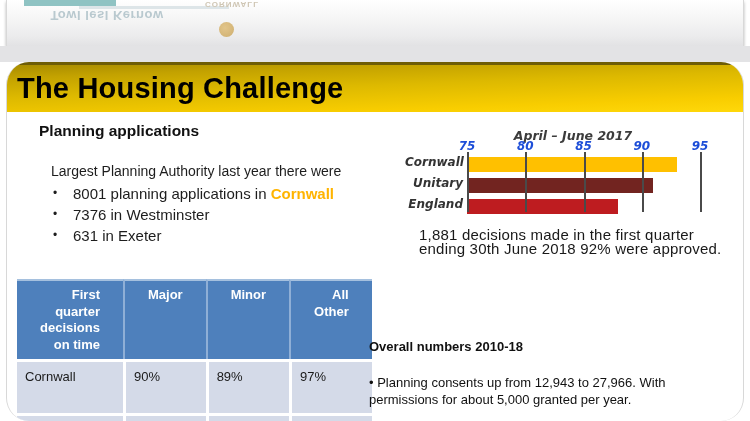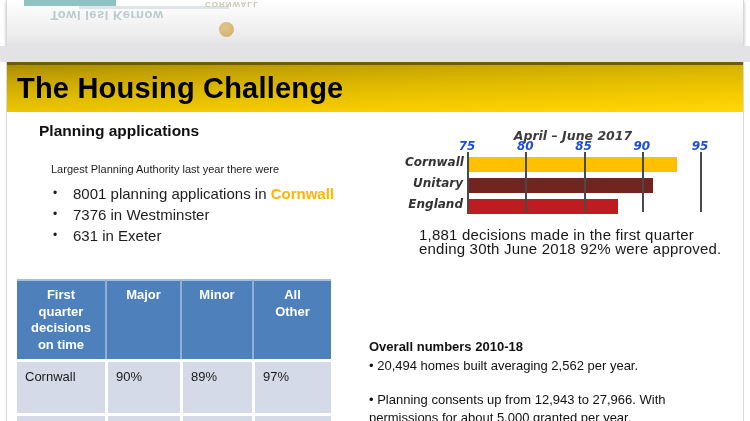--- a/index.html
+++ b/index.html
@@ -19,30 +19,30 @@
   .logo-text { position:absolute; left:190px; top:0px; width:70px; text-align:center;
     font-size:8px; font-weight:bold; color:#cfc6b4; letter-spacing:1px; transform:scaleY(-1); }
   .logo-emblem { position:absolute; left:212px; top:22px; width:15px; height:15px; border-radius:50%;
     background:radial-gradient(circle at 40% 40%, #ddb668, #c49a45); opacity:.75; }
 
   
   .gap-band { position:absolute; left:0; top:46px; width:750px; height:16px; background:#e3e3e5; }
 
   
   .slide { position:absolute; left:6px; top:62px; width:738px; height:359px; background:#ffffff;
-    border-left:1px solid #d8d8d8; border-right:1px solid #d8d8d8; overflow:hidden; }
+    border-left:1px solid #d8d8d8; border-right:1px solid #d8d8d8; overflow:hidden;border-radius:23px; }
 
   .banner { position:absolute; left:0; top:0; width:738px; height:50px;
     border-top:3px solid #6e5d06;
     background:linear-gradient(178deg,#a88c00 0%,#c3a200 18%,#ddb900 45%,#f8cd00 80%,#ffd80a 100%); }
   .banner-title { position:absolute; left:10px; top:0; line-height:46px; font-size:29px; font-weight:bold;
     color:#000; letter-spacing:.2px; }
 
   .pa-heading { position:absolute; left:32px; top:60px; font-size:15.5px; font-weight:bold; color:#111; }
-  .pa-intro { position:absolute; left:44px; top:101px; font-size:11px; color:#1d1d1d; }
+  .pa-intro { position:absolute; left:44px; top:101px; font-size:14px; color:#1d1d1d; }
   .pa-bullets { position:absolute; left:46px; top:121px; font-size:15px; color:#1d1d1d; }
   .pa-bullets .row { display:flex; line-height:21px; }
   .pa-bullets .dot { width:20px; font-size:12px; }
   .gold { color:#FFB400; font-weight:bold; }
 
   
   .chart { position:absolute; left:398px; top:52px; width:336px; height:106px;
     font-family:"DejaVu Sans", sans-serif; font-style:italic; font-weight:bold; color:#3c3c3c; }
   .chart-title1 { position:absolute; top:0; width:100%; text-align:center; font-size:12.5px; letter-spacing:.2px; }
   .chart-title2 { position:absolute; top:14px; width:100%; text-align:center; font-size:12.5px; }
@@ -50,22 +50,22 @@
   .gridline { position:absolute; top:38px; width:2px; height:60px; background:#4a4a4a; z-index:3; }
   .cat-label { position:absolute; left:0; width:58px; text-align:right; font-size:12px; color:#333; z-index:1; }
   .bar { position:absolute; left:62px; height:15px; z-index:2; }
 
   .chart-caption { position:absolute; left:412px; top:166px; width:320px; font-size:15px;
     line-height:13.5px; color:#191919; letter-spacing:.2px; }
 
   
   .data-table { position:absolute; left:10px; top:217px; border-collapse:separate; border-spacing:0;
     table-layout:fixed; font-size:13px; }
-  .data-table th { background:#4E80BC; color:#fff; font-weight:bold; text-align:center; vertical-align:top;
-    padding:6px 14px; line-height:16.5px; height:72px; border-top:2px solid #a5c0de; }
+  .data-table th { background:#4E80BC; color:#fff; font-weight:bold; text-align:right; vertical-align:top;
+    padding:6px 23px; line-height:16.5px; height:72px; border-top:2px solid #a5c0de; }
   .data-table th + th { border-left:2px solid #8fafd6; }
   .data-table td { background:#D4DAE8; color:#1a1a1a; vertical-align:top; padding:7px 8px;
     border-top:3px solid #fff; }
   .data-table td + td { border-left:3px solid #fff; }
   .data-table tr.r1 td { height:54px; }
   .data-table tr.r2 td { height:54px; }
 
   
   .overall { position:absolute; left:362px; top:276px; width:378px; font-size:13px; color:#111;
     line-height:17.5px; }
@@ -162,20 +162,19 @@
         <td>England</td>
         <td>86%</td>
         <td>85%</td>
         <td>94%</td>
       </tr>
     </tbody>
       </table>
 
     <div class="overall">
       <div class="head">Overall numbers 2010-18</div>
-      <div><span>•</span> <span>20,494 homes built averaging  2,562  per year.</span></div>
       <div class="sp"></div>
       <div><span>•</span> <span>Planning consents up from 12,943 to 27,966.  With</span></div>
       <div>permissions for about 5,000 granted per year.</div>
     </div>
 
   </div>
 </div>
 
 </body></html>

